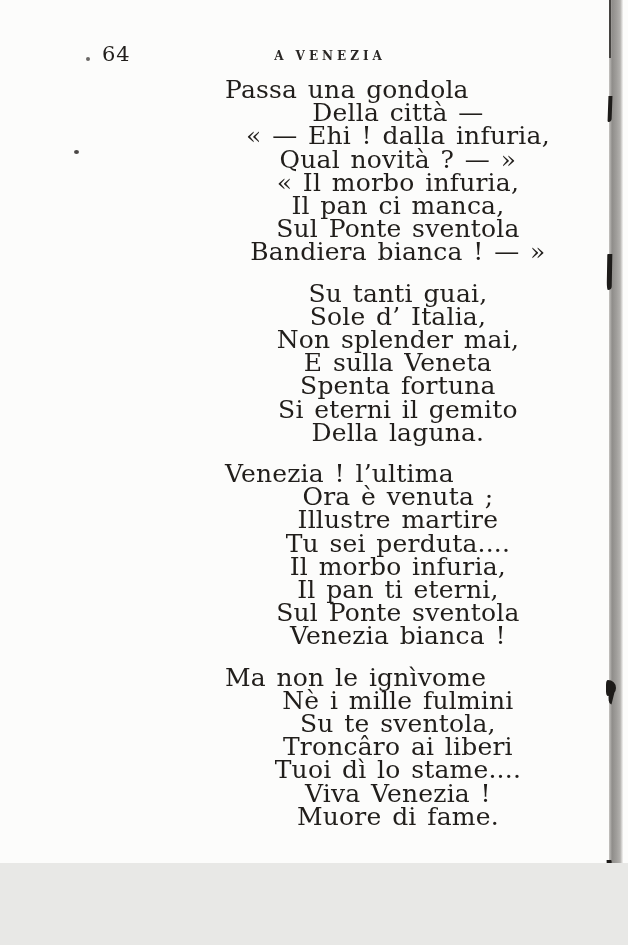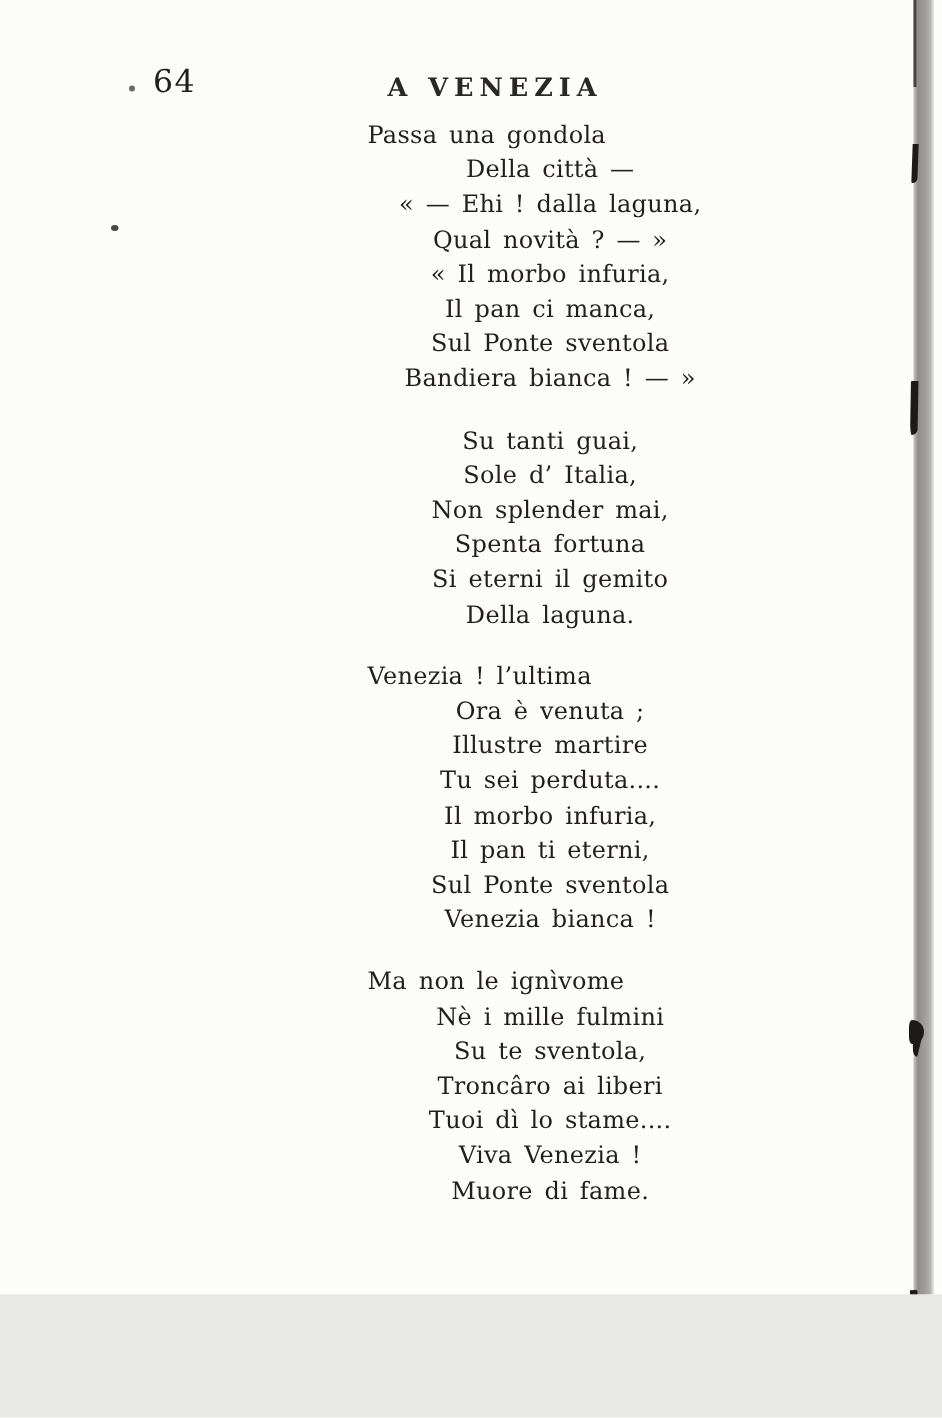--- a/index.html
+++ b/index.html
@@ -24,35 +24,34 @@
     top: 42px;
     font-size: 21px;
     letter-spacing: 1px;
   }
   .running-head {
     position: absolute;
     left: 220px;
     top: 49px;
     width: 220px;
     text-align: center;
-    font-size: 17px;
+    font-size: 12px;
     font-weight: bold;
     letter-spacing: 4px;
     color: #2a2725;
   }
 
   
   .poem {
     position: absolute;
     left: 225px;
     top: 78px;
-    font-size: 16px;
+    font-size: 25px;
     word-spacing: 2.5px;
     letter-spacing: 0.2px;
-    margin-left: 20px;
   }
   .stanza { margin: 0 0 18px 0; }
   .line {
     line-height: 23.2px;
     white-space: nowrap;
   }
   .line.indent { padding-left: 21px; text-align: center; }
 
   
   .gutter {
@@ -132,32 +131,33 @@
 <div class="page">
 
   <div class="page-number">64</div>
   <div class="running-head">A VENEZIA</div>
 
   <div class="poem">
 
     <div class="stanza">
       <div class="line">Passa una gondola</div>
       <div class="line indent">Della città —</div>
-      <div class="line indent">« — Ehi ! dalla laguna,</div>
+      <div class="line indent">« — Ehi ! dalla infuria,</div>
       <div class="line indent">Qual novità ? — »</div>
       <div class="line indent">« Il morbo infuria,</div>
       <div class="line indent">Il pan ci manca,</div>
       <div class="line indent">Sul Ponte sventola</div>
       <div class="line indent">Bandiera bianca ! — »</div>
     </div>
 
     <div class="stanza">
       <div class="line indent">Su tanti guai,</div>
       <div class="line indent">Sole d’ Italia,</div>
       <div class="line indent">Non splender mai,</div>
+      <div class="line indent">E sulla Veneta</div>
       <div class="line indent">Spenta fortuna</div>
       <div class="line indent">Si eterni il gemito</div>
       <div class="line indent">Della laguna.</div>
     </div>
 
     <div class="stanza">
       <div class="line">Venezia ! l’ultima</div>
       <div class="line indent">Ora è venuta ;</div>
       <div class="line indent">Illustre martire</div>
       <div class="line indent">Tu sei perduta....</div>

